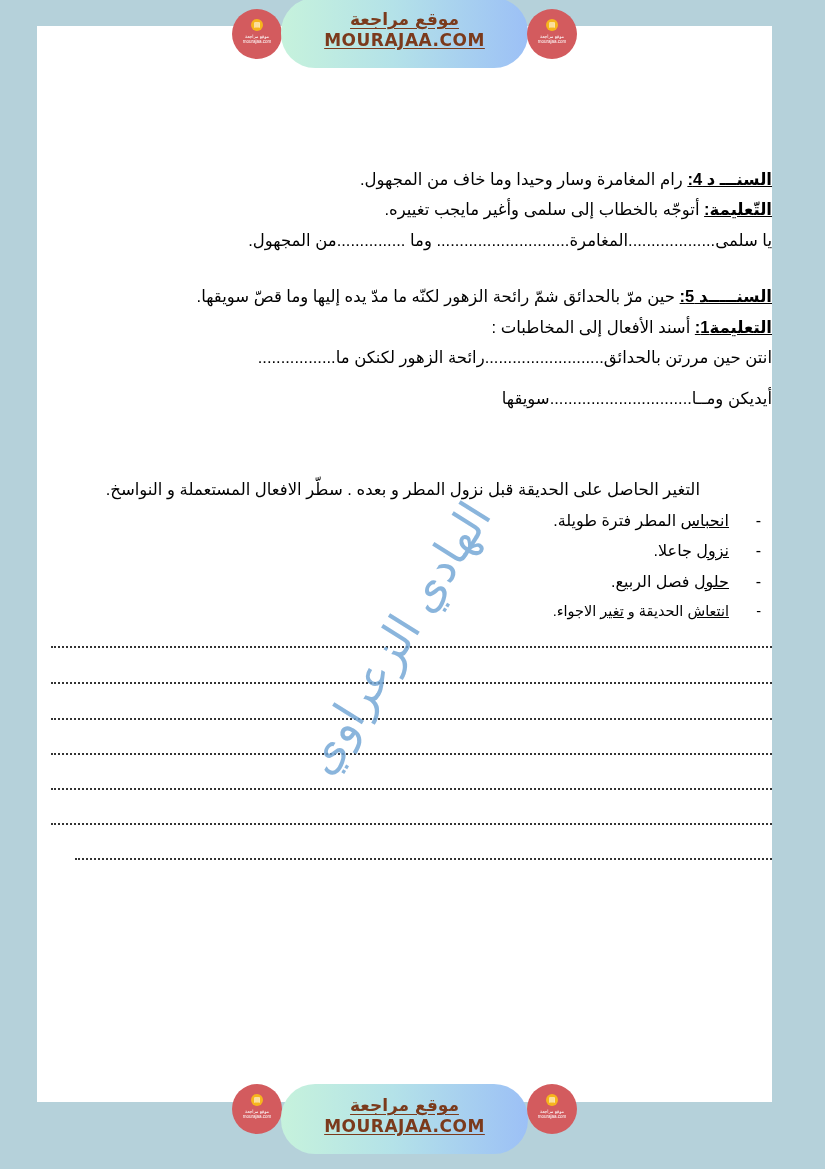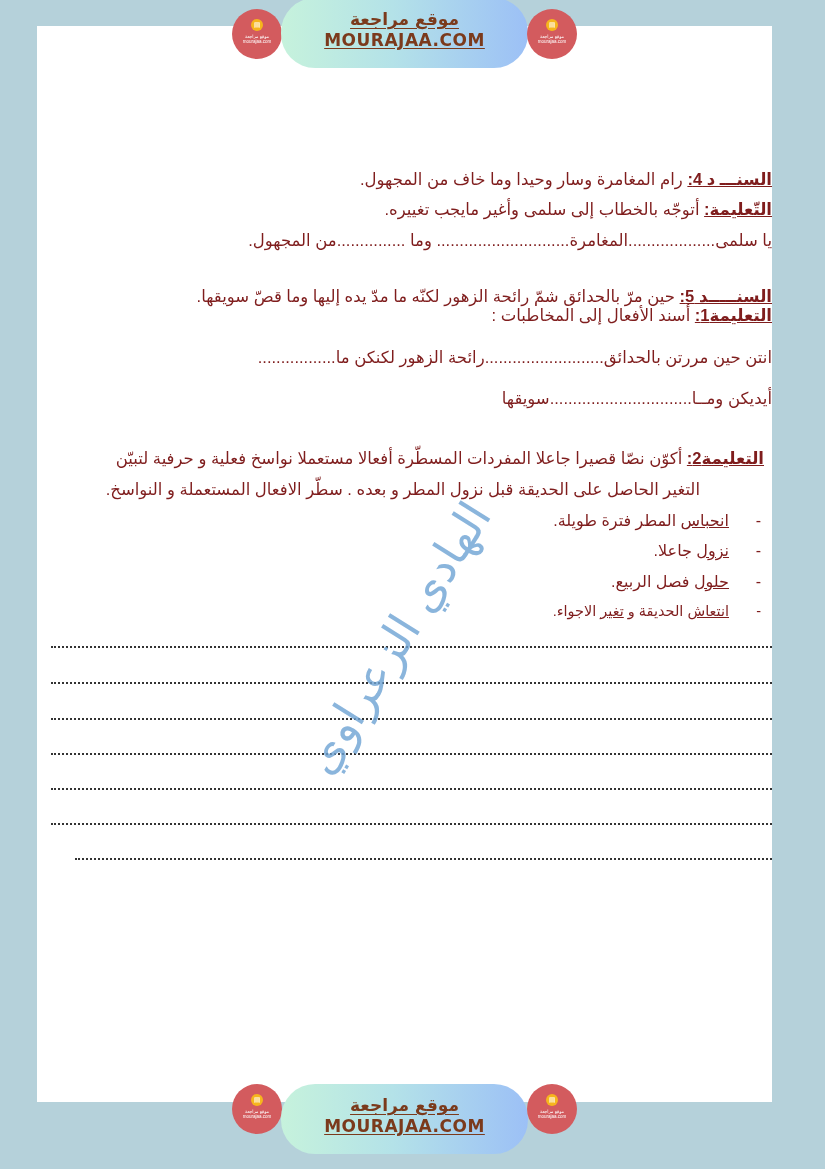--- a/index.html
+++ b/index.html
@@ -47,21 +47,21 @@
   .badge .icon {
     display: block; width: 12px; height: 12px; margin: 10px auto 3px;
     border-radius: 50%; background: #f6b51d;
     font-size: 7px; line-height: 12px; color: #fff;
   }
   .badge .tiny {
     display: block; color: #fff; font-size: 4.5px; line-height: 5px;
   }
   .content {
     position: absolute; left: 37px; top: 26px; width: 735px; height: 1076px;
-    direction: rtl; color: #7f1d1d;
+    direction: rtl; color: #000000;
   }
   .line {
     position: absolute; right: 0; white-space: nowrap;
     font-size: 16.5px; line-height: 22px;
   }
   .lbl { font-weight: bold; text-decoration: underline; }
   .ul { text-decoration: underline; }
   .bullet {
     position: absolute; white-space: nowrap; font-size: 16px; line-height: 22px;
   }
@@ -107,29 +107,26 @@
     <span class="lbl">السنـــ د 4:</span><span> رام المغامرة وسار وحيدا وما خاف من المجهول.</span>
   </div>
   <div class="line" style="top:203px;">يا سلمى...................المغامرة............................. وما ...............من المجهول.</div>
   <div class="line" style="top:172px;">
     <span class="lbl">التّعليمة:</span><span> أتوجّه بالخطاب إلى سلمى وأغير مايجب تغييره.</span>
   </div>
 
   <div class="line" style="top:259px;">
     <span class="lbl">السنـــــد 5:</span><span> حين مرّ بالحدائق شمّ رائحة الزهور لكنّه ما مدّ يده إليها وما قصّ سويقها.</span>
   </div>
-  <div class="line" style="top:278px;">
+  <div class="line" style="top:290px;">
     <span class="lbl">التعليمة1:</span><span> أسند الأفعال إلى المخاطبات :</span>
   </div>
   <div class="line" style="top:320px;">انتن حين مررتن بالحدائق..........................رائحة الزهور لكنكن ما.................</div>
   <div class="line" style="top:361px;">أيديكن ومــا...............................سويقها</div>
 
-  <div class="line" style="top:421px; right:8px;">
-    <span class="lbl">التعليمة2:</span><span> أكوّن نصّا قصيرا جاعلا المفردات المسطّرة أفعالا مستعملا نواسخ فعلية و حرفية  لتبيّن</span>
-  </div>
   <div class="line" style="top:452px; right:72px;">التغير الحاصل على الحديقة قبل نزول المطر و بعده . سطّر  الافعال المستعملة و النواسخ.</div>
 
   <div class="bullet" style="top:484px; right:43px;">
     <span class="dash">-</span>
     <span class="ul">انحباس</span><span> المطر فترة طويلة.</span>
   </div>
   <div class="bullet" style="top:514px; right:43px;">
     <span class="dash">-</span>
     <span class="ul">نزول</span><span> جاعلا.</span>
   </div>

